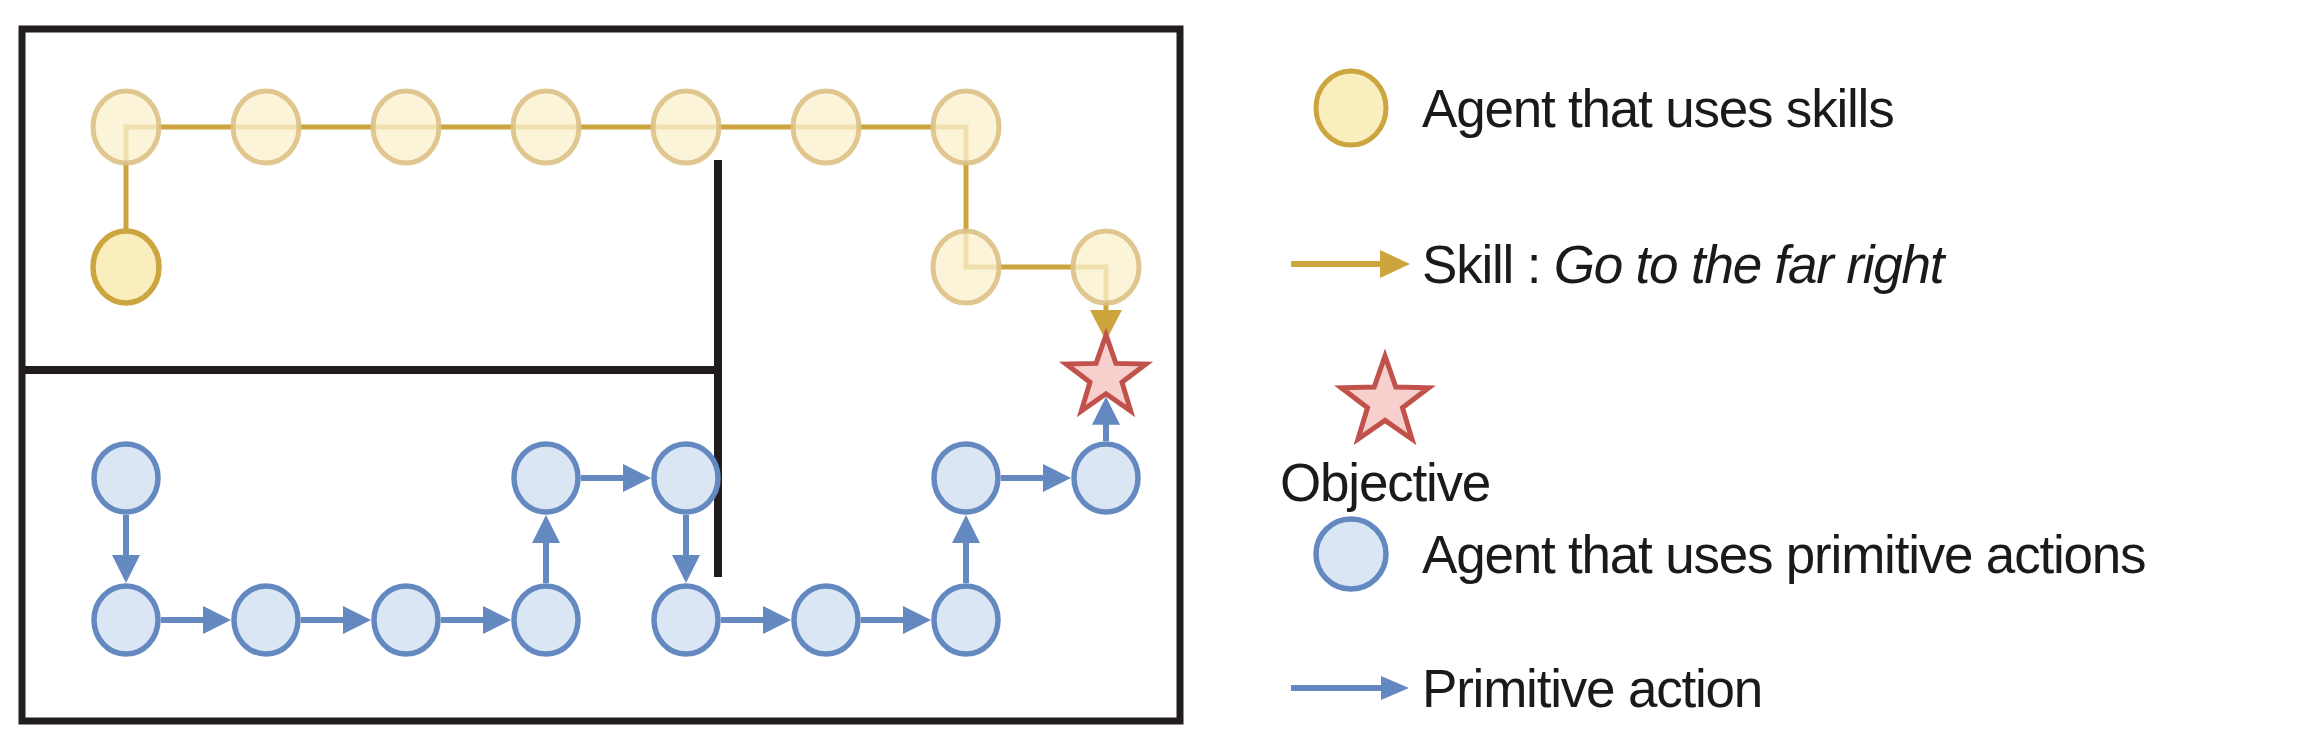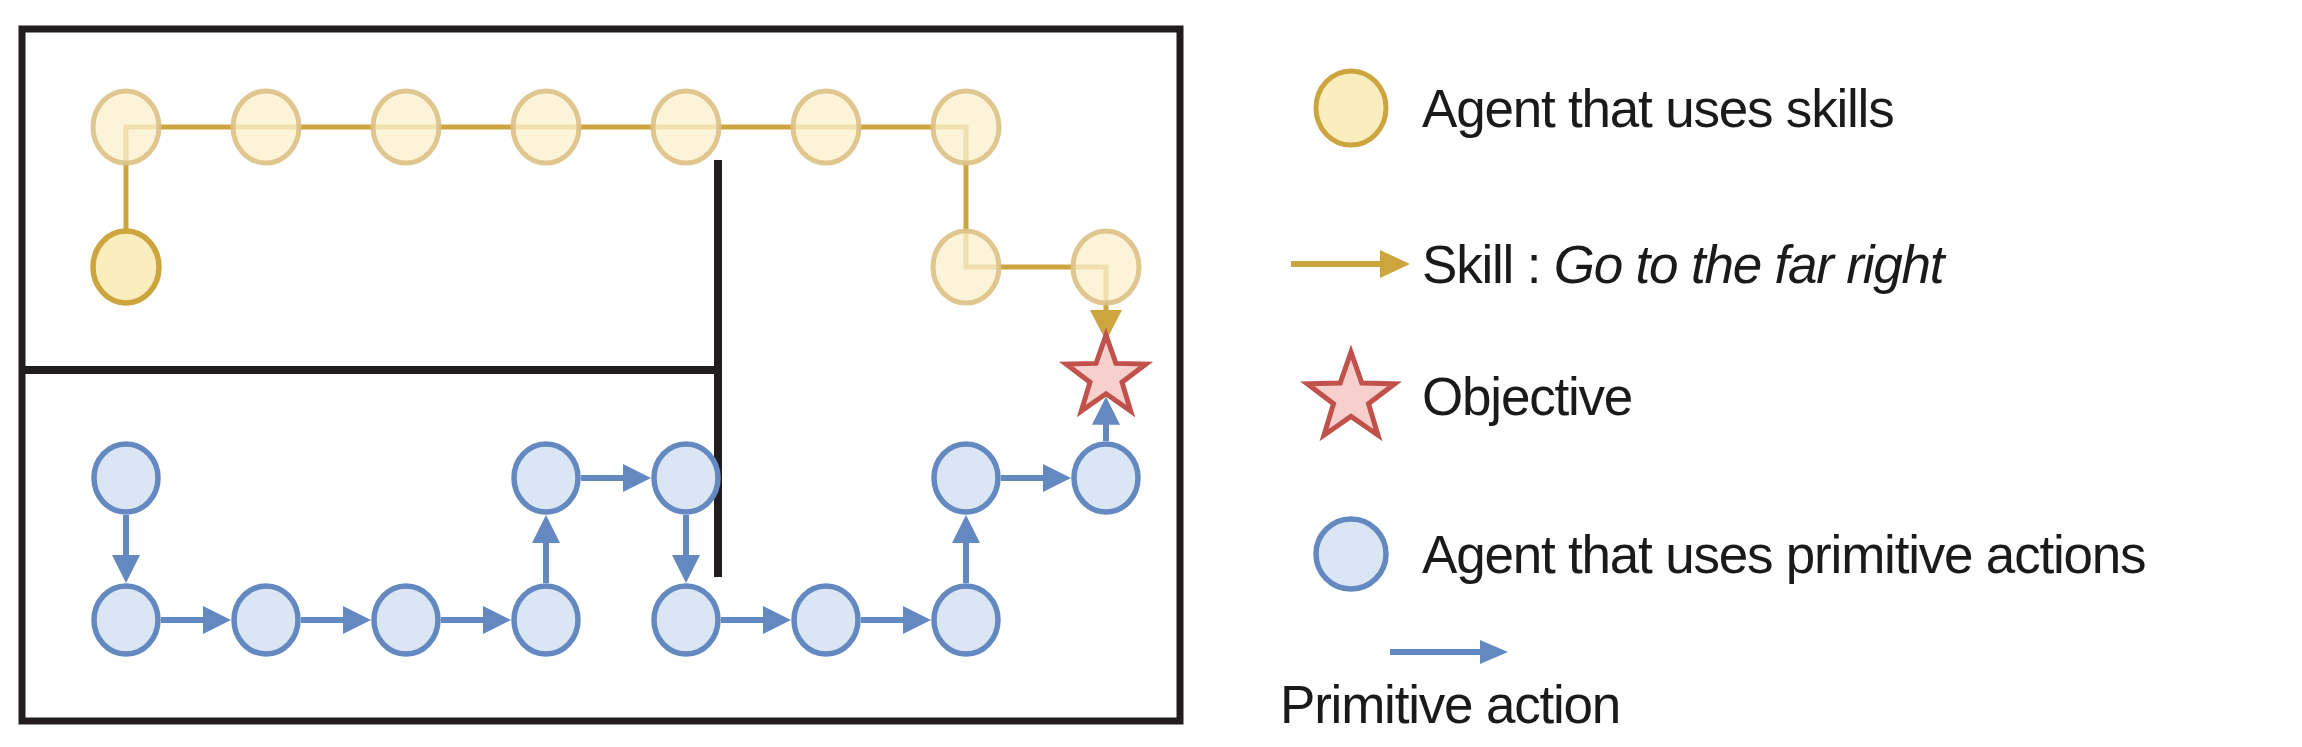--- a/index.html
+++ b/index.html
@@ -166,39 +166,39 @@
     <div class="legend-row" style="top: 206px; justify-content: space-between;">
       <div class="legend-icon-box">
         <svg class="lg-arrow-yellow" width="126" height="44" viewBox="0 0 126 44">
           <line x1="3" y1="22" x2="96" y2="22"></line>
           <polygon points="122,22 92,8 92,36"></polygon>
         </svg>
       </div>
       <div class="legend-label"><span>Skill : </span><span class="italic-part">Go to the far right</span></div>
     </div>
 
-    <div class="legend-row" style="top: 338px;">
+    <div class="legend-row" style="top: 348px; flex-direction: column;">
       <div class="legend-icon-box">
         <svg width="104" height="104" viewBox="0 0 104 104">
           <path id="legend-star" d="M52.0,8.0L62.8,39.1L95.7,39.8L69.5,59.7L79.0,91.2L52.0,72.4L25.0,91.2L34.5,59.7L8.3,39.8L41.2,39.1Z"></path>
         </svg>
       </div>
       <div class="legend-label">Objective</div>
     </div>
 
     <div class="legend-row" style="top: 496px;">
       <div class="legend-icon-box">
         <svg width="84" height="84" viewBox="0 0 84 84">
           <ellipse class="lg-primitive-circle" cx="42" cy="42" rx="35" ry="35"></ellipse>
         </svg>
       </div>
       <div class="legend-label">Agent that uses primitive actions</div>
     </div>
 
-    <div class="legend-row" style="top: 630px; flex-direction: column;">
+    <div class="legend-row" style="top: 630px;">
       <div class="legend-icon-box">
         <svg class="lg-arrow-blue" width="126" height="44" viewBox="0 0 126 44">
           <line x1="3" y1="22" x2="97" y2="22"></line>
           <polygon points="121,22 93,10 93,34"></polygon>
         </svg>
       </div>
       <div class="legend-label">Primitive action</div>
     </div>
 
   </div>

